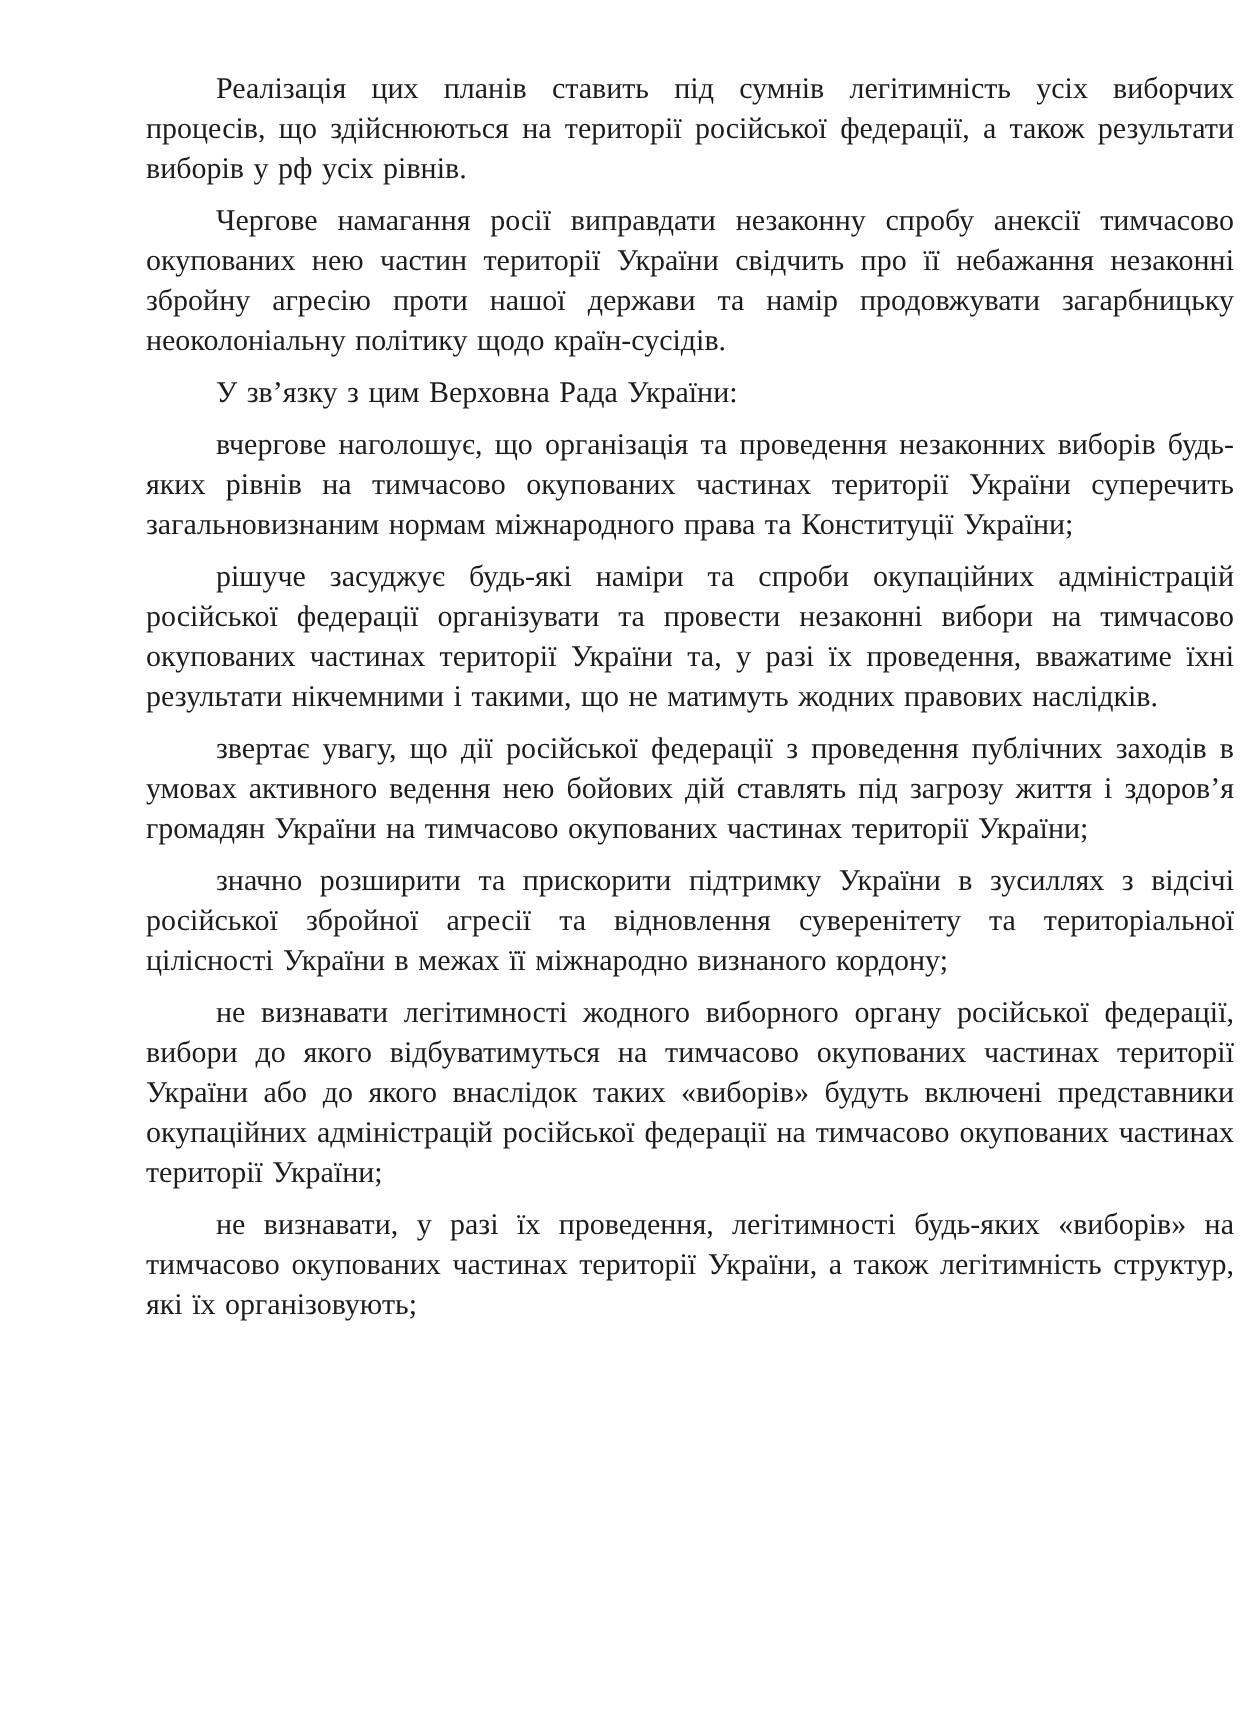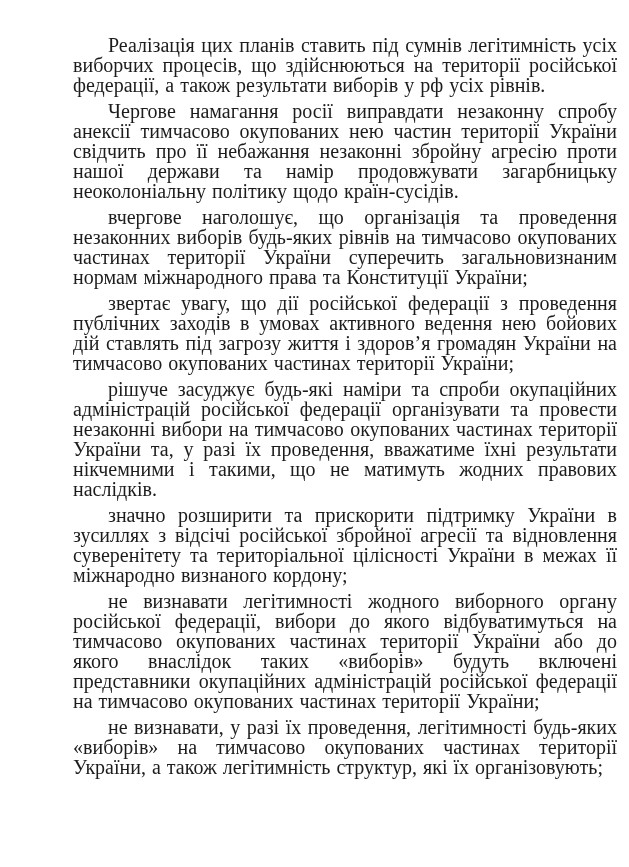--- a/index.html
+++ b/index.html
@@ -12,38 +12,39 @@
     width: 629px;
     height: 867px;
     background: #ffffff;
     overflow: hidden;
     box-sizing: border-box;
   }
   .doc-body {
     box-sizing: border-box;
     padding: 35px 12px 0 73px;
     font-family: "Liberation Serif", "DejaVu Serif", serif;
-    font-size: 20px;
+    font-size: 15px;
     line-height: 20px;
     color: #1c1c1c;
   }
   .para {
     margin: 0 0 6px 0;
     text-align: justify;
     text-indent: 35px;
     word-spacing: 1px;
   }
 </style>
 </head>
 <body>
 
 <div class="page">
   <div class="doc-body">
     <p class="para">Реалізація цих планів ставить під сумнів легітимність усіх виборчих процесів, що здійснюються на території російської федерації, а також результати виборів у рф усіх рівнів.</p>
     <p class="para">Чергове намагання росії виправдати незаконну спробу анексії тимчасово окупованих нею частин території України свідчить про її небажання незаконні збройну агресію проти нашої держави та намір продовжувати загарбницьку неоколоніальну політику щодо країн-сусідів.</p>
+    <p class="para">У зв’язку з цим Верховна Рада України:</p>
     <p class="para">вчергове наголошує, що організація та проведення незаконних виборів будь-яких рівнів на тимчасово окупованих частинах території України суперечить загальновизнаним нормам міжнародного права та Конституції України;</p>
+    <p class="para">рішуче засуджує будь-які наміри та спроби окупаційних адміністрацій російської федерації організувати та провести незаконні вибори на тимчасово окупованих частинах території України та, у разі їх проведення, вважатиме їхні результати нікчемними і такими, що не матимуть жодних правових наслідків.</p>
     <p class="para">звертає увагу, що дії російської федерації з проведення публічних заходів в умовах активного ведення нею бойових дій ставлять під загрозу життя і здоров’я громадян України на тимчасово окупованих частинах території України;</p>
-    <p class="para">рішуче засуджує будь-які наміри та спроби окупаційних адміністрацій російської федерації організувати та провести незаконні вибори на тимчасово окупованих частинах території України та, у разі їх проведення, вважатиме їхні результати нікчемними і такими, що не матимуть жодних правових наслідків.</p>
     <p class="para">значно розширити та прискорити підтримку України в зусиллях з відсічі російської збройної агресії та відновлення суверенітету та територіальної цілісності України в межах її міжнародно визнаного кордону;</p>
     <p class="para">не визнавати легітимності жодного виборного органу російської федерації, вибори до якого відбуватимуться на тимчасово окупованих частинах території України або до якого внаслідок таких «виборів» будуть включені представники окупаційних адміністрацій російської федерації на тимчасово окупованих частинах території України;</p>
     <p class="para">не визнавати, у разі їх проведення, легітимності будь-яких «виборів» на тимчасово окупованих частинах території України, а також легітимність структур, які їх організовують;</p>
   </div>
 </div>
 
 </body></html>

